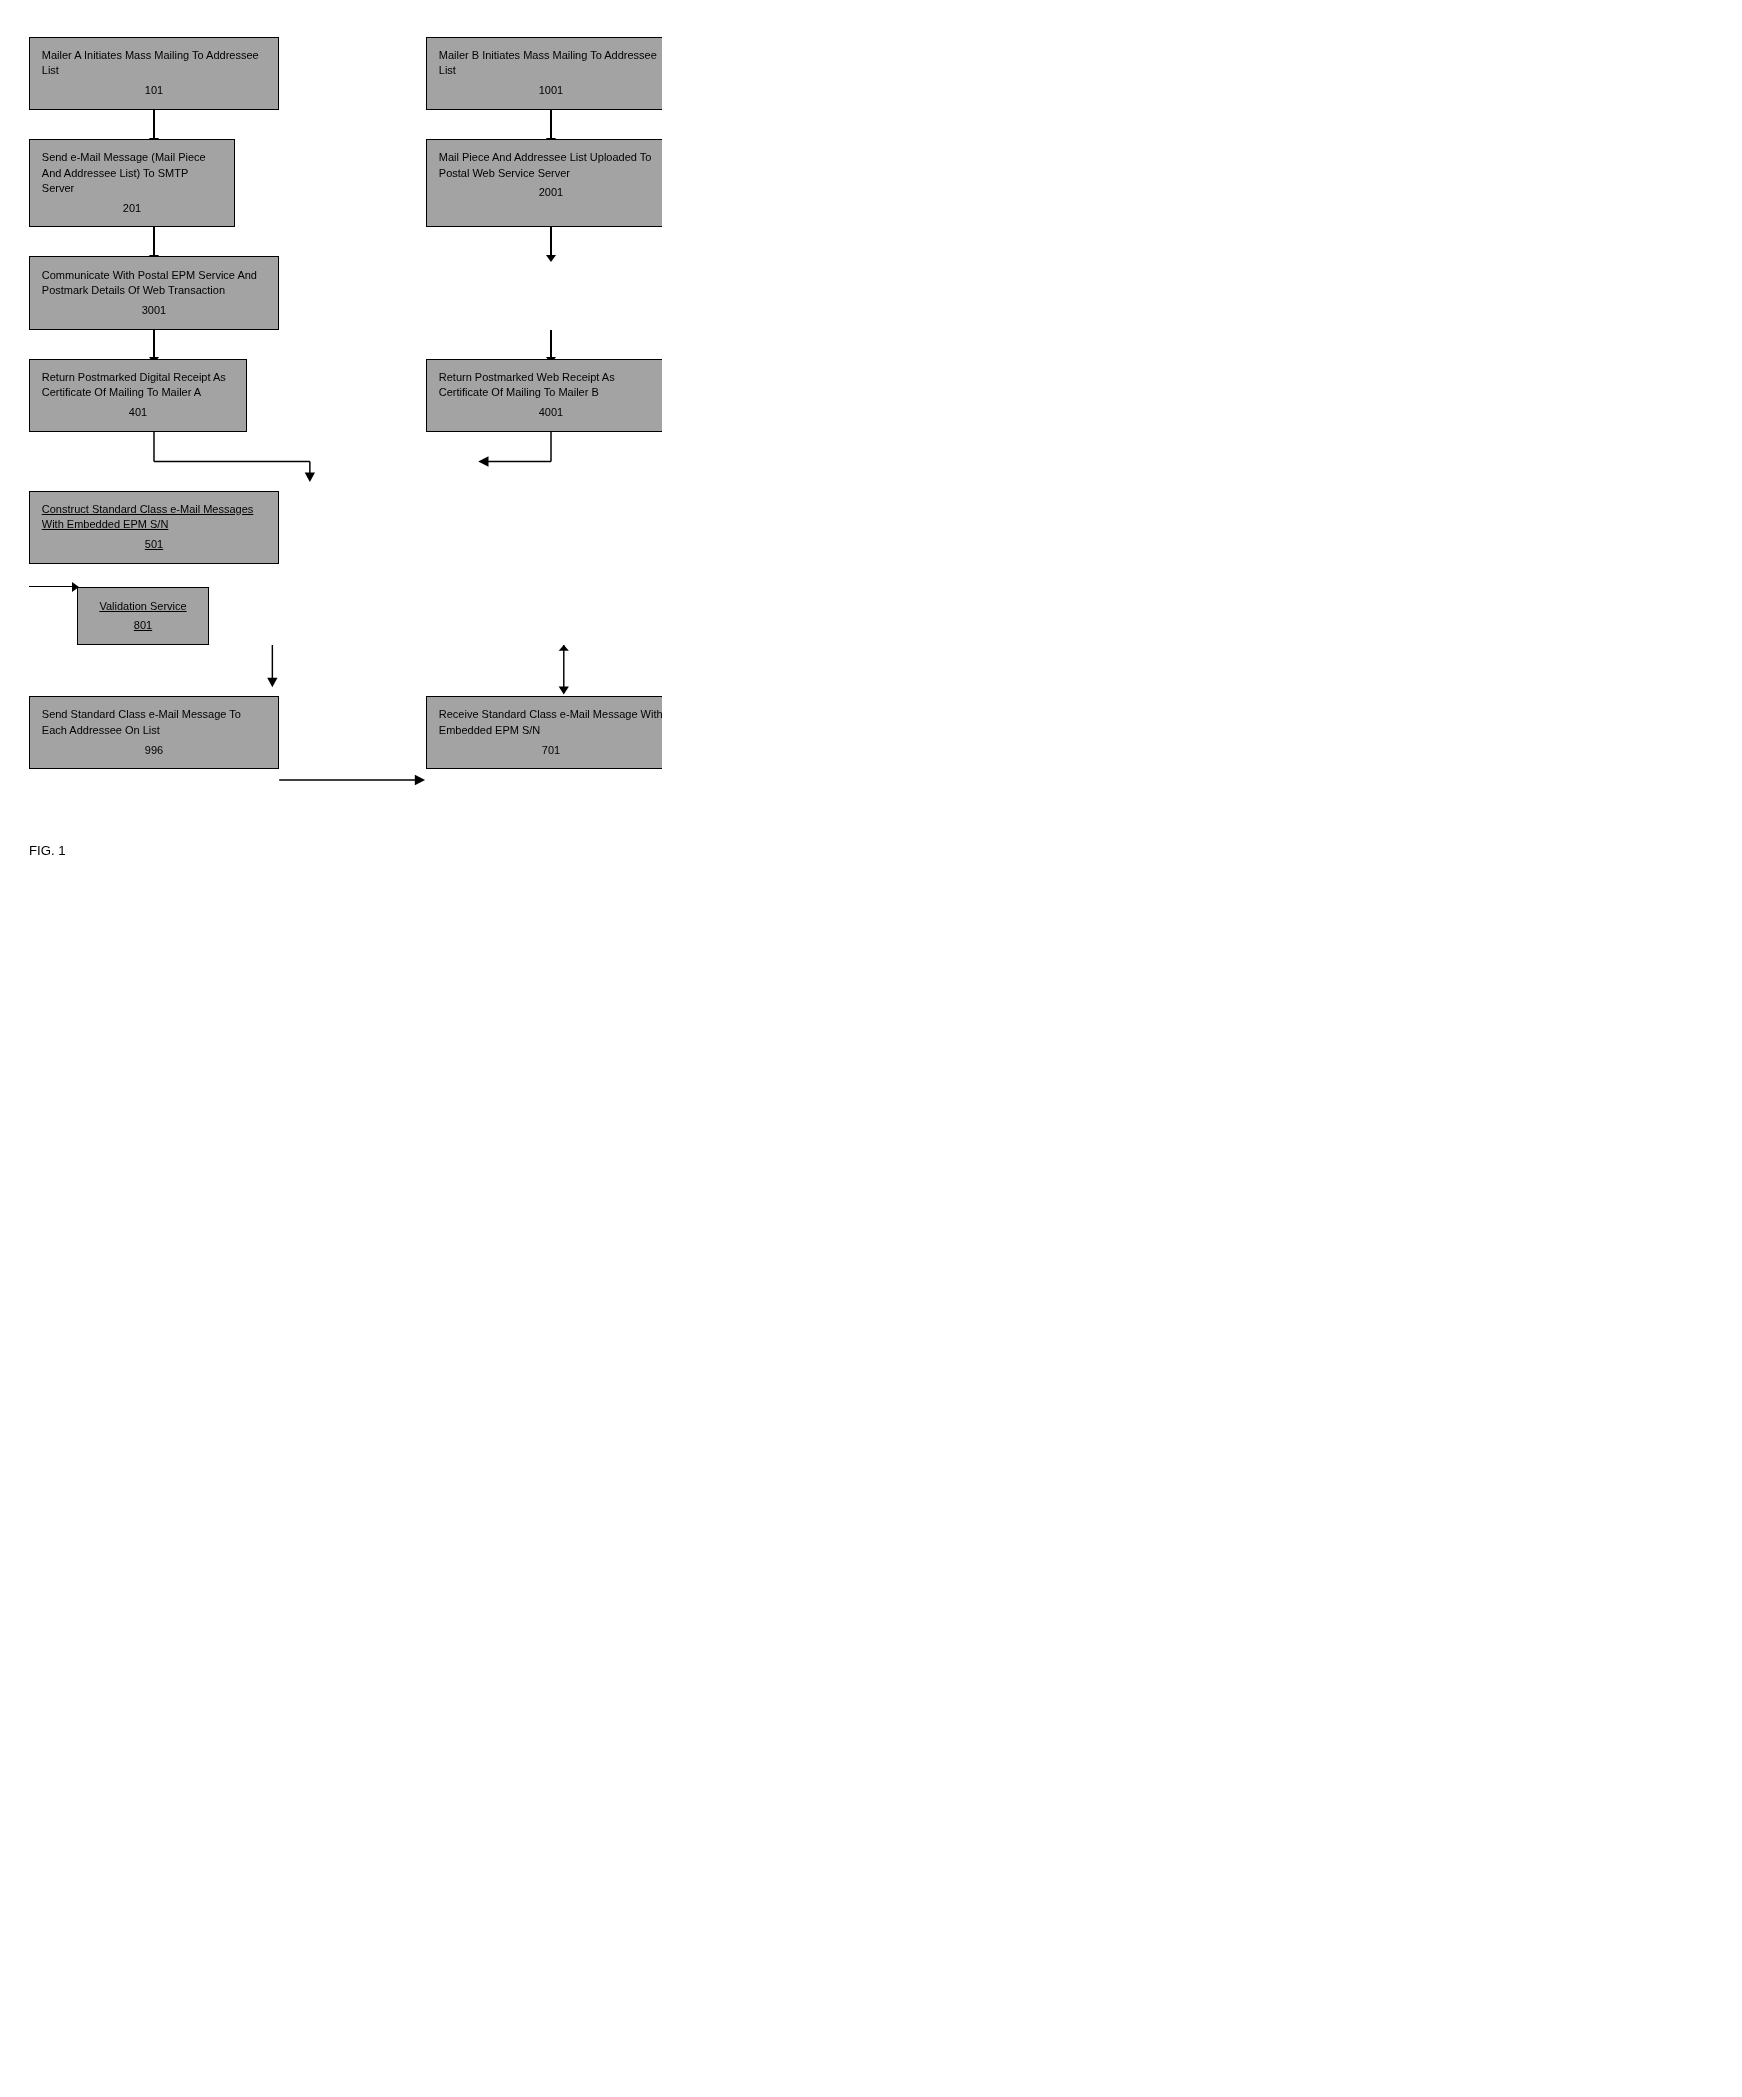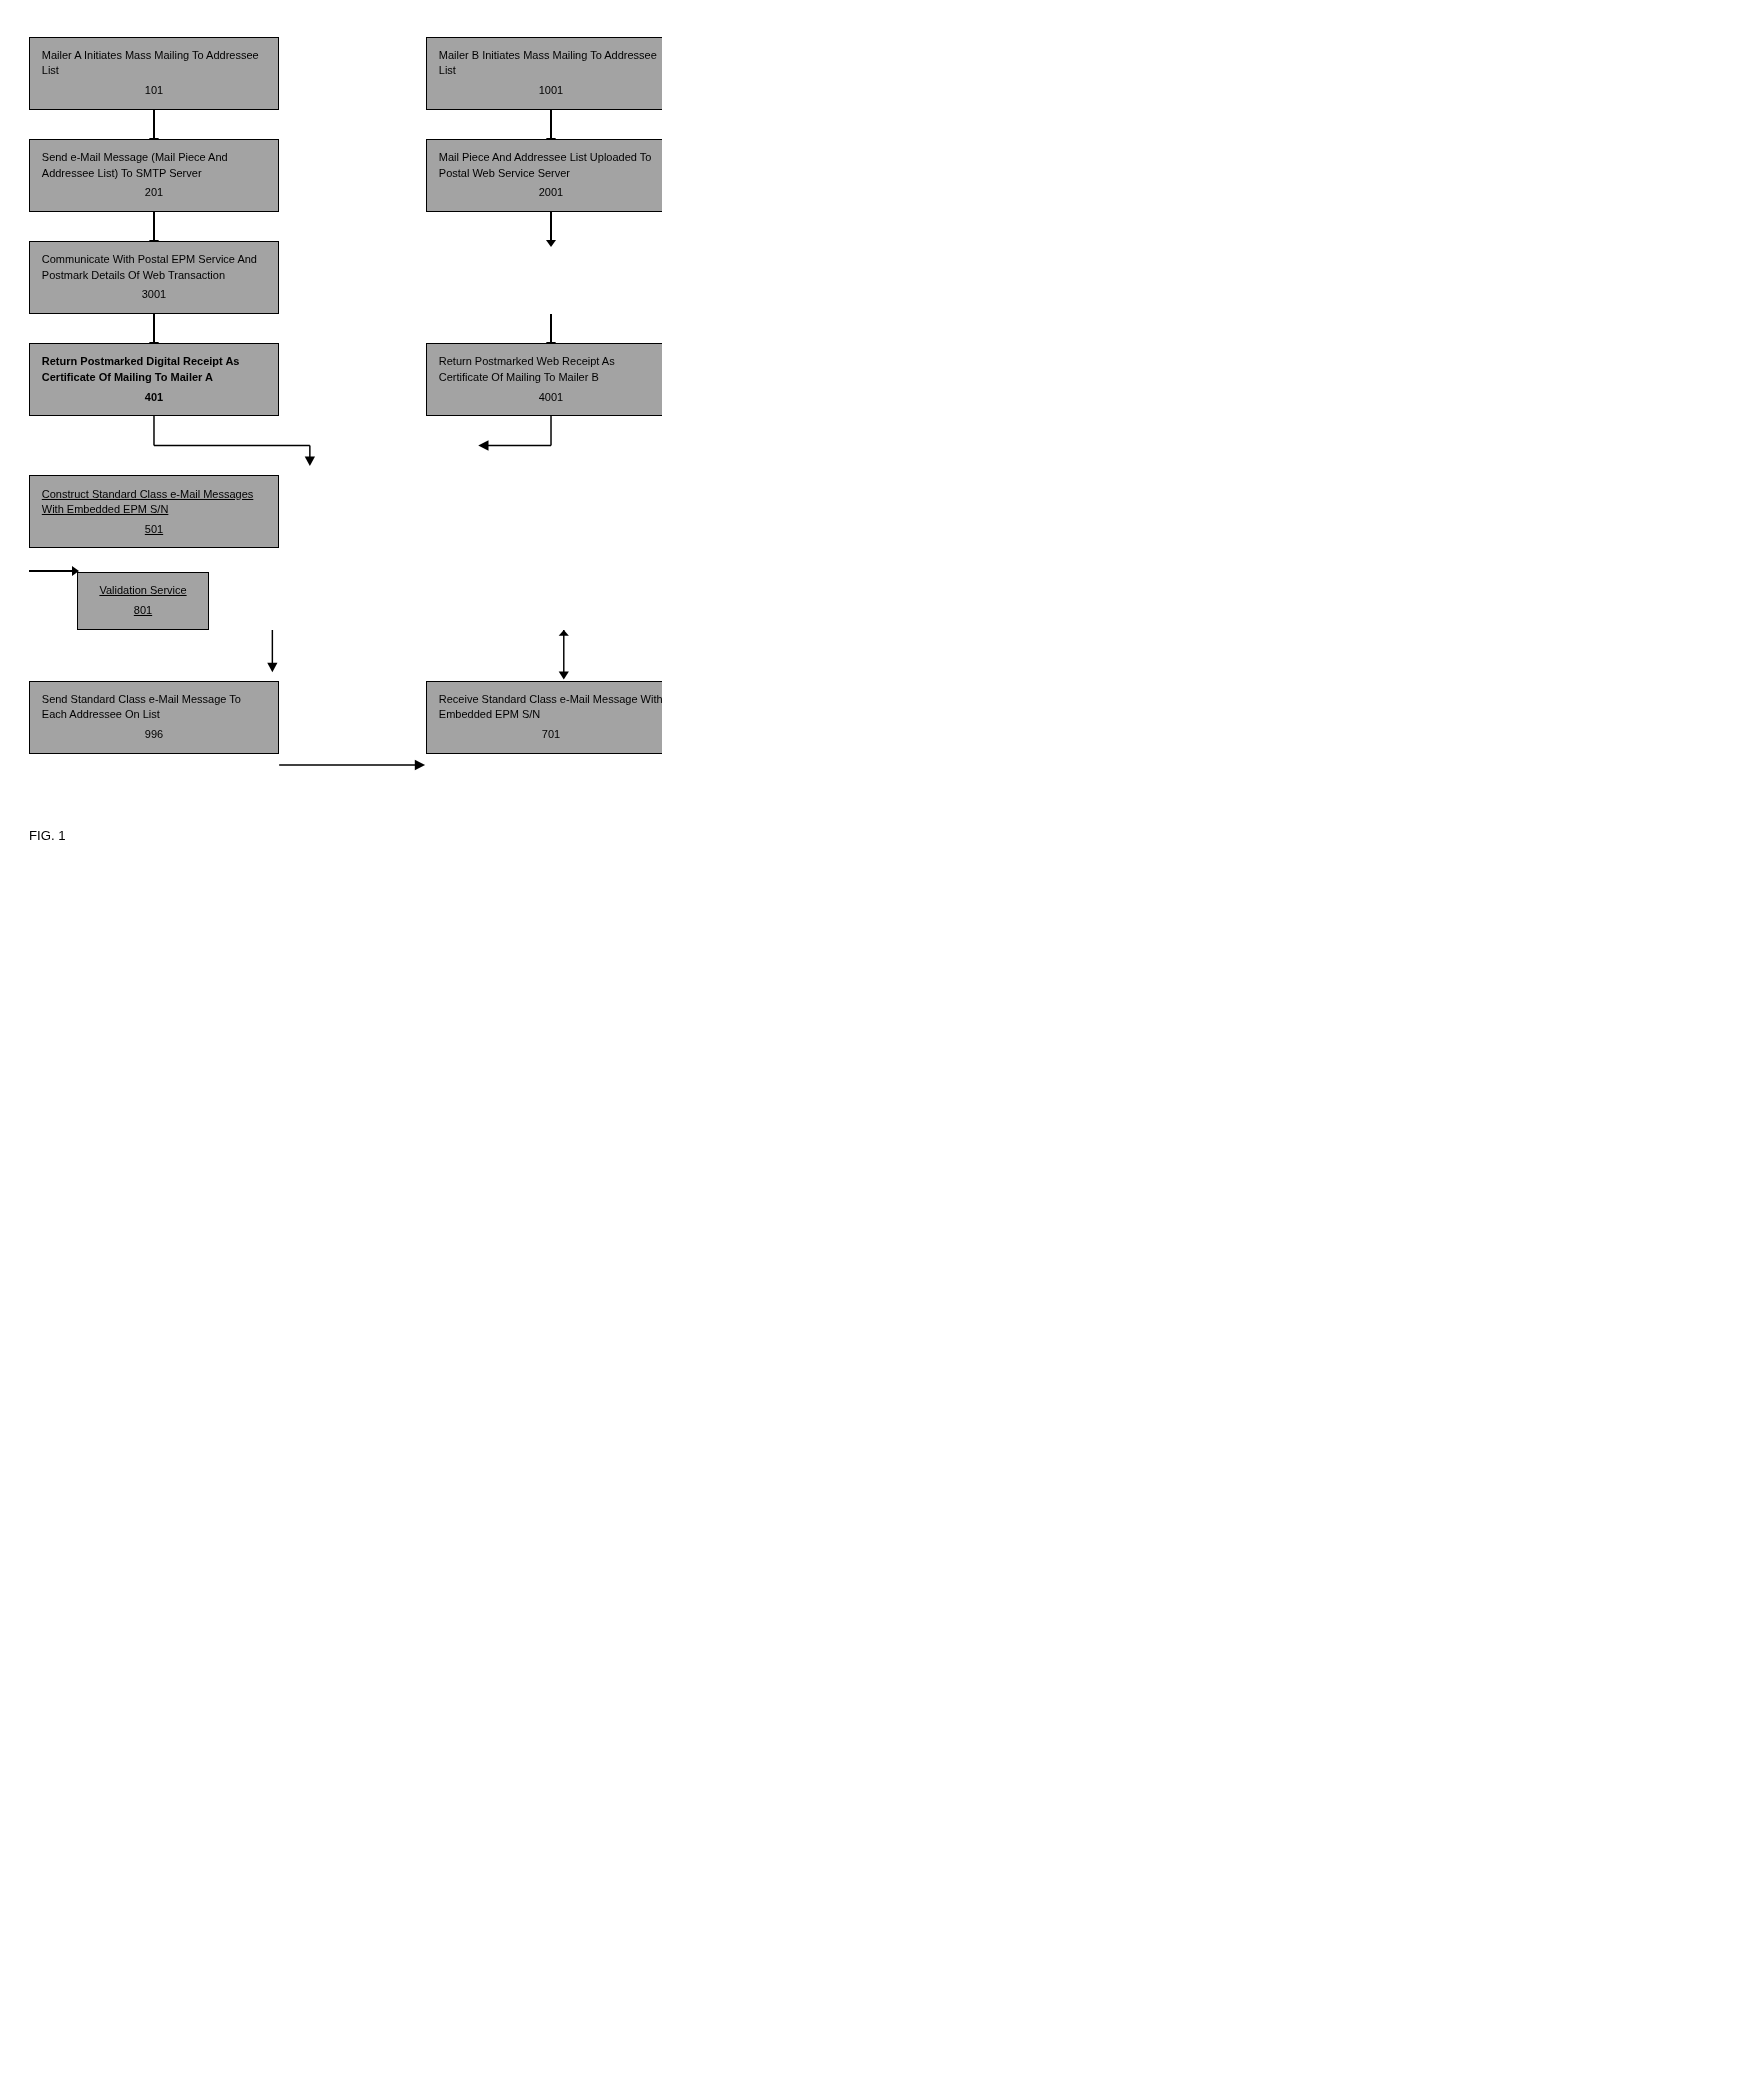--- a/index.html
+++ b/index.html
@@ -78,21 +78,21 @@
   <div style="display:flex; flex-direction:row; justify-content:space-between; width:100%;">
     <div style="width:250px; display:flex; justify-content:center;">
       <div class="arrow-down"></div>
     </div>
     <div style="width:250px; display:flex; justify-content:center;">
       <div class="arrow-down"></div>
     </div>
   </div>
 
   <div style="display:flex; flex-direction:row; justify-content:space-between; width:100%;">
-    <div class="box" style="width:250px; padding:10.3px 11.8px;">
+    <div class="box" style="width:206px; padding:10.3px 11.8px;">
       <span>Send e-Mail Message (Mail Piece And Addressee List) To SMTP Server</span>
       <span class="box-number">201</span>
     </div>
     <div class="box" style="width:250px; padding:10.3px 11.8px;">
       <span>Mail Piece And Addressee List Uploaded To Postal Web Service Server</span>
       <span class="box-number">2001</span>
     </div>
   </div>
 
   <div style="display:flex; flex-direction:row; justify-content:space-between; width:100%;">
@@ -114,21 +114,21 @@
   <div style="display:flex; flex-direction:row; justify-content:space-between; width:100%;">
     <div style="width:250px; display:flex; justify-content:center;">
       <div class="arrow-down"></div>
     </div>
     <div style="width:250px; display:flex; justify-content:center;">
       <div class="arrow-down"></div>
     </div>
   </div>
 
   <div style="display:flex; flex-direction:row; justify-content:space-between; width:100%;">
-    <div class="box" style="width:250px; padding:10.3px 11.8px;font-weight:bold;">
+    <div class="box" style="width:218px; padding:10.3px 11.8px;">
       <span>Return Postmarked Digital Receipt  As Certificate Of Mailing To Mailer A</span>
       <span class="box-number">401</span>
     </div>
     <div class="box" style="width:250px; padding:10.3px 11.8px;">
       <span>Return Postmarked Web Receipt As Certificate Of Mailing To Mailer B</span>
       <span class="box-number">4001</span>
     </div>
   </div>
 
   <div style="position:relative; width:100%; height:59px;">

